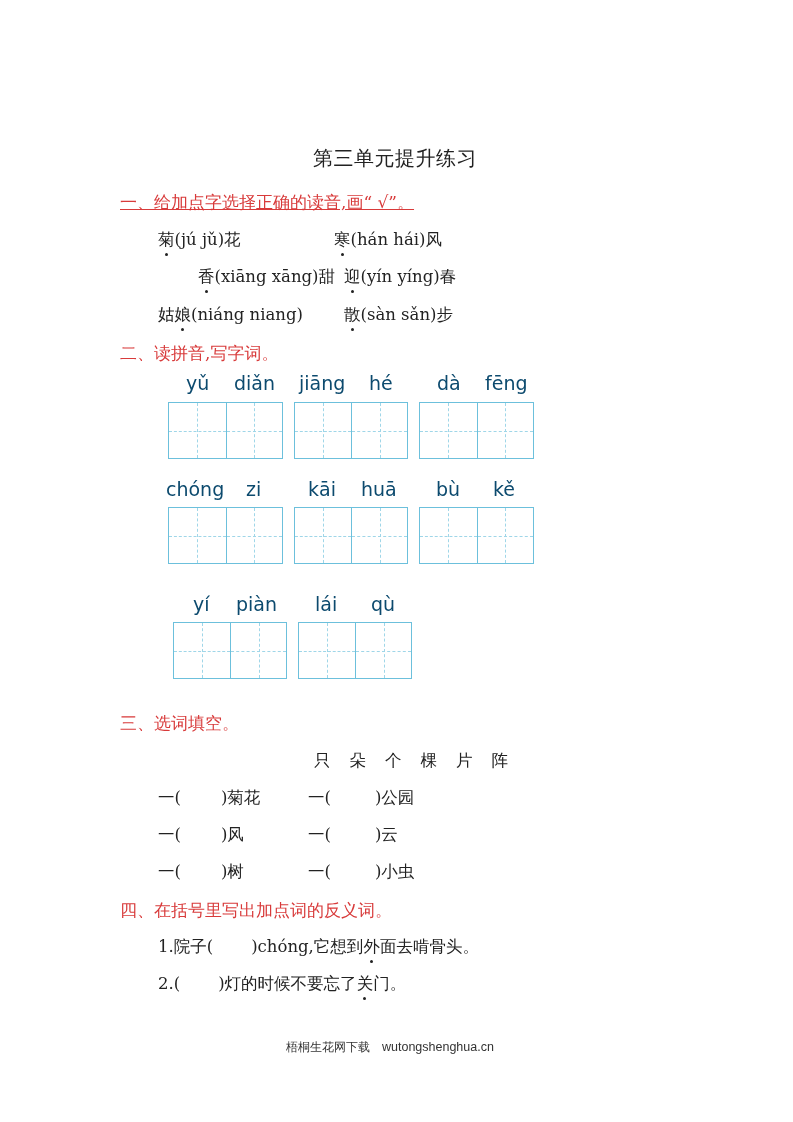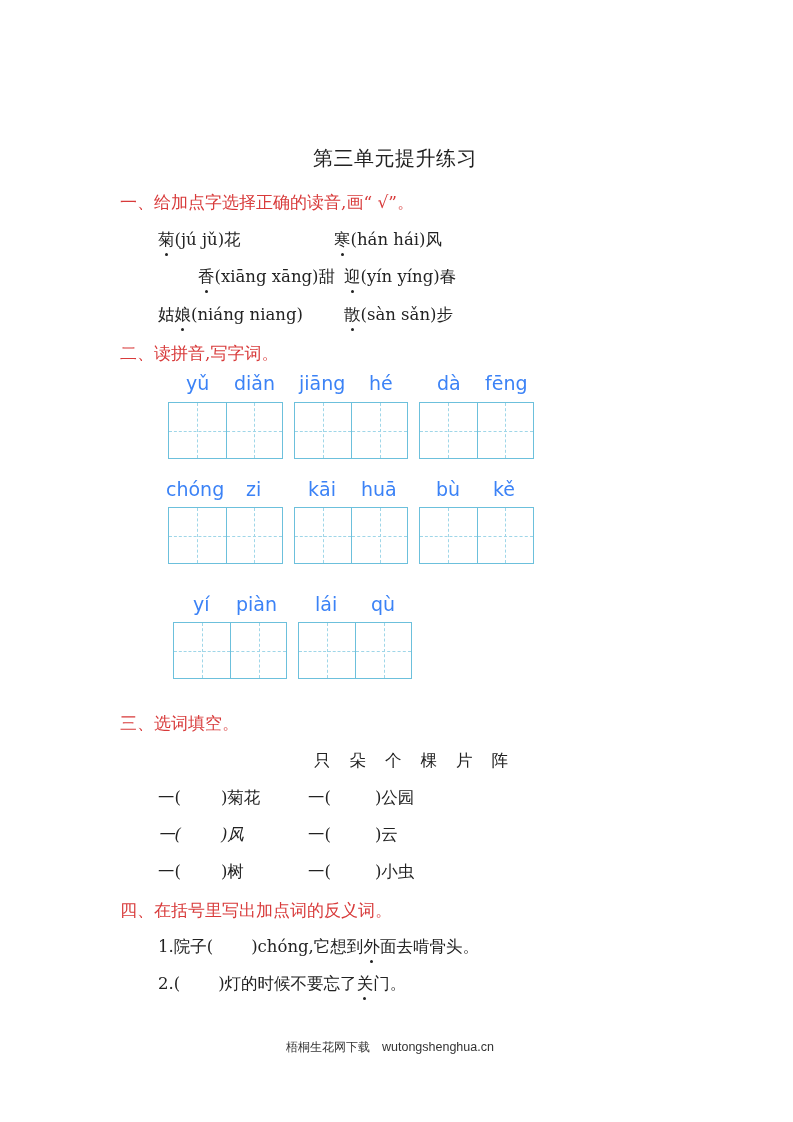--- a/index.html
+++ b/index.html
@@ -5,35 +5,35 @@
     html, body { margin: 0; padding: 0; background: #ffffff; }
     body { width: 793px; height: 1122px; position: relative; overflow: hidden;
            font-family: "DejaVu Serif", "Liberation Serif", serif; color: #222; }
     .abs { position: absolute; white-space: nowrap; }
     .title { font-size: 20px; top: 145px; left: 313px; letter-spacing: 0.5px; color: #222; }
     .sec { font-size: 17px; color: #d83a3a; left: 120px; }
     .line { font-size: 16.5px; color: #222; }
     .dot { position: relative; display: inline-block; }
     .dot::after { content: ""; position: absolute; left: 50%; bottom: -5px; width: 3px; height: 3px;
                   margin-left: -1.5px; border-radius: 50%; background: #222; }
-    .py { font-family: "DejaVu Sans", "Liberation Sans", sans-serif; font-size: 19px; color: #3b82f6; }
+    .py { font-family: "DejaVu Sans", "Liberation Sans", sans-serif; font-size: 19px; color: #0c4a6e; }
     .grid { position: absolute; height: 57px; display: flex; border: 1.5px solid #6cc0dc; box-sizing: border-box; }
     .cell { position: relative; width: 50%; height: 100%; box-sizing: border-box; }
     .cell + .cell { border-left: 1.5px solid #6cc0dc; }
     .cell::before { content: ""; position: absolute; left: 50%; top: 0; bottom: 0; border-left: 1px dashed #9fd6e8; }
     .cell::after { content: ""; position: absolute; top: 50%; left: 0; right: 0; border-top: 1px dashed #9fd6e8; }
     .footer { font-size: 12px; color: #333; top: 1039px; left: 286px; }
     .footer .url { font-family: "Liberation Sans", sans-serif; margin-left: 12px; font-size: 12.5px; }
   </style>
 </head>
 <body>
 
 <div class="abs title">第三单元提升练习</div>
 
-<div class="abs sec" style="top:191px;">一、给加点字选择正确的读音,画“ √”。</div>
+<div class="abs sec" style="top:191px;text-decoration:underline;">一、给加点字选择正确的读音,画“ √”。</div>
 
 <div class="abs line" style="top:229px; left:158px;">
   <span></span><span class="dot">菊</span><span>(jú jǔ)</span><span>花</span>
 </div>
 <div class="abs line" style="top:229px; left:334px;">
   <span></span><span class="dot">寒</span><span>(hán hái)</span><span>风</span>
 </div>
 <div class="abs line" style="top:266px; left:158px;margin-left:40px;">
   <span></span><span class="dot">香</span><span>(xiāng xāng)</span><span>甜</span>
 </div>
@@ -104,21 +104,21 @@
   </div>
 
 <div class="abs sec" style="top:712px;">三、选词填空。</div>
 
 <div class="abs line" style="top:750px; left:314px;">
   <span style="margin-right:19px;">只</span><span style="margin-right:19px;">朵</span><span style="margin-right:19px;">个</span><span style="margin-right:19px;">棵</span><span style="margin-right:19px;">片</span><span>阵</span>
 </div>
 
 <div class="abs line" style="top:787px; left:158px;"><span>一(</span><span style="display:inline-block;width:40px;"></span><span>)菊花</span></div>
 <div class="abs line" style="top:787px; left:308px;"><span>一(</span><span style="display:inline-block;width:44px;"></span><span>)公园</span></div>
-<div class="abs line" style="top:824px; left:158px;font-style:italic;"><span>一(</span><span style="display:inline-block;width:40px;"></span><span>)风</span></div>
+<div class="abs line" style="top:824px; left:158px;"><span>一(</span><span style="display:inline-block;width:40px;"></span><span>)风</span></div>
 <div class="abs line" style="top:824px; left:308px;"><span>一(</span><span style="display:inline-block;width:44px;"></span><span>)云</span></div>
 <div class="abs line" style="top:861px; left:158px;"><span>一(</span><span style="display:inline-block;width:40px;"></span><span>)树</span></div>
 <div class="abs line" style="top:861px; left:308px;"><span>一(</span><span style="display:inline-block;width:44px;"></span><span>)小虫</span></div>
 
 <div class="abs sec" style="top:899px;">四、在括号里写出加点词的反义词。</div>
 
 <div class="abs line" style="top:936px; left:158px;">
   <span>1.院子(</span><span style="display:inline-block;width:38px;"></span><span>)chóng,它想到</span><span class="dot">外</span><span>面去啃骨头。</span>
 </div>
 <div class="abs line" style="top:973px; left:158px;">

